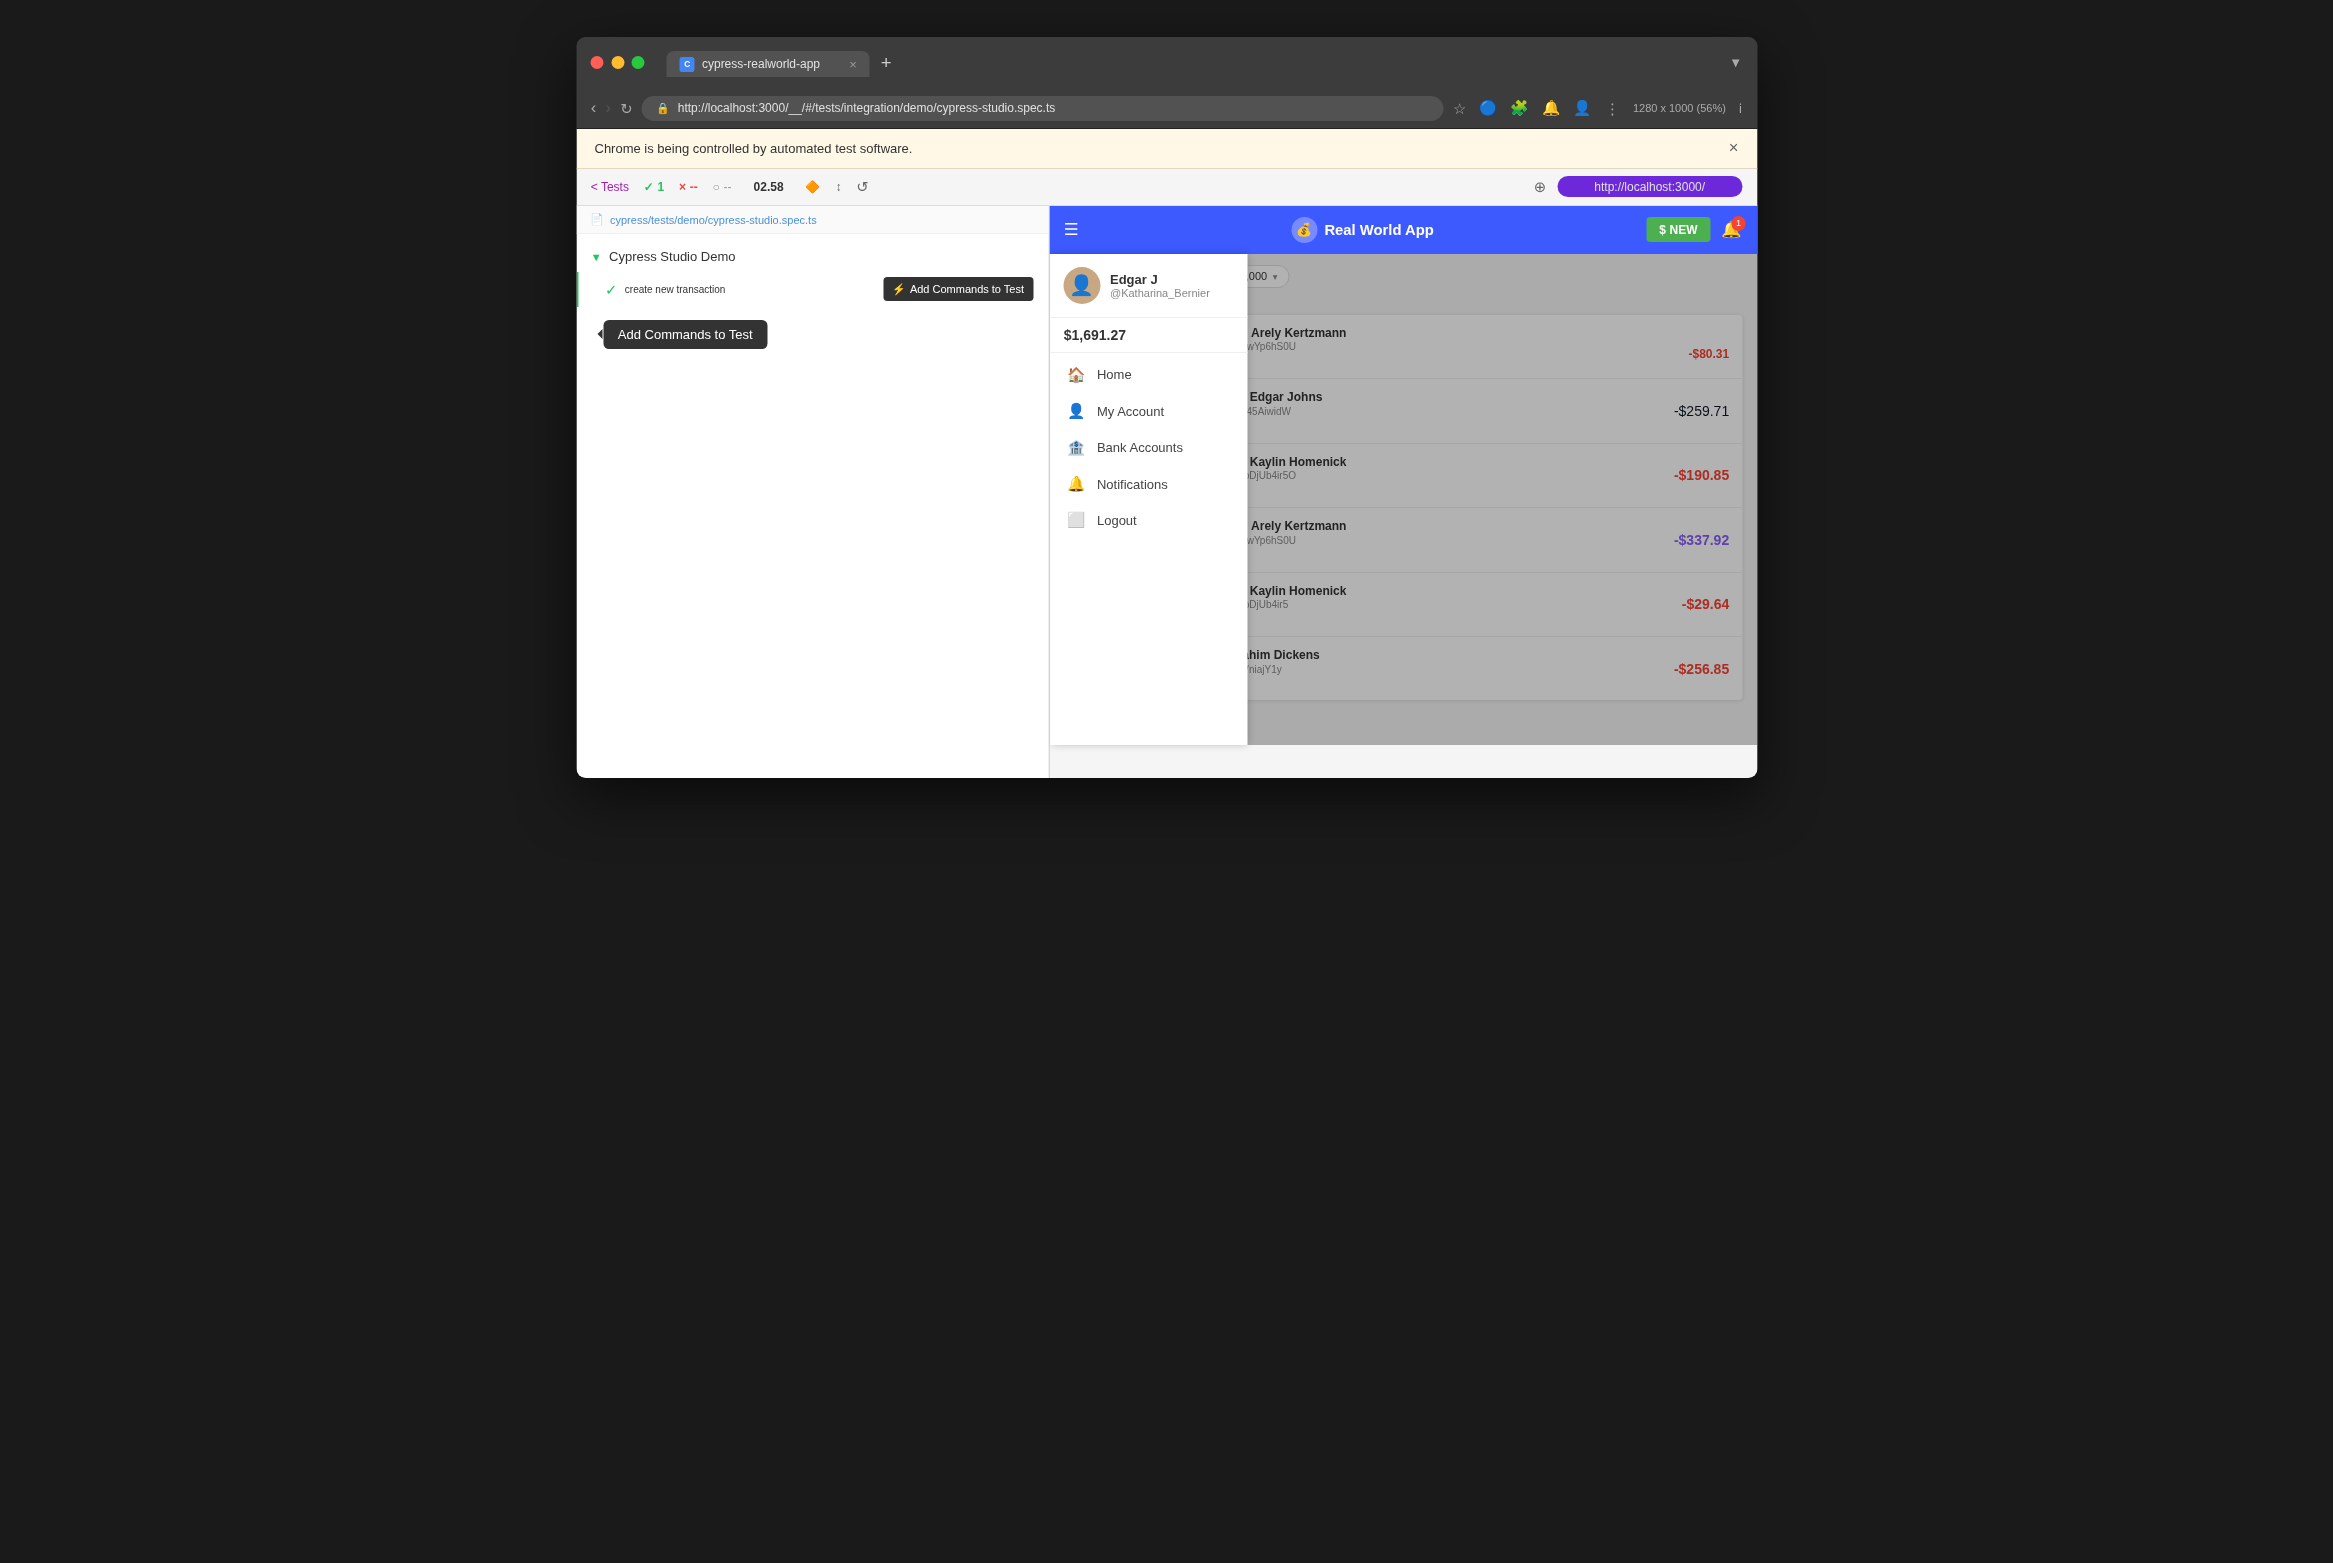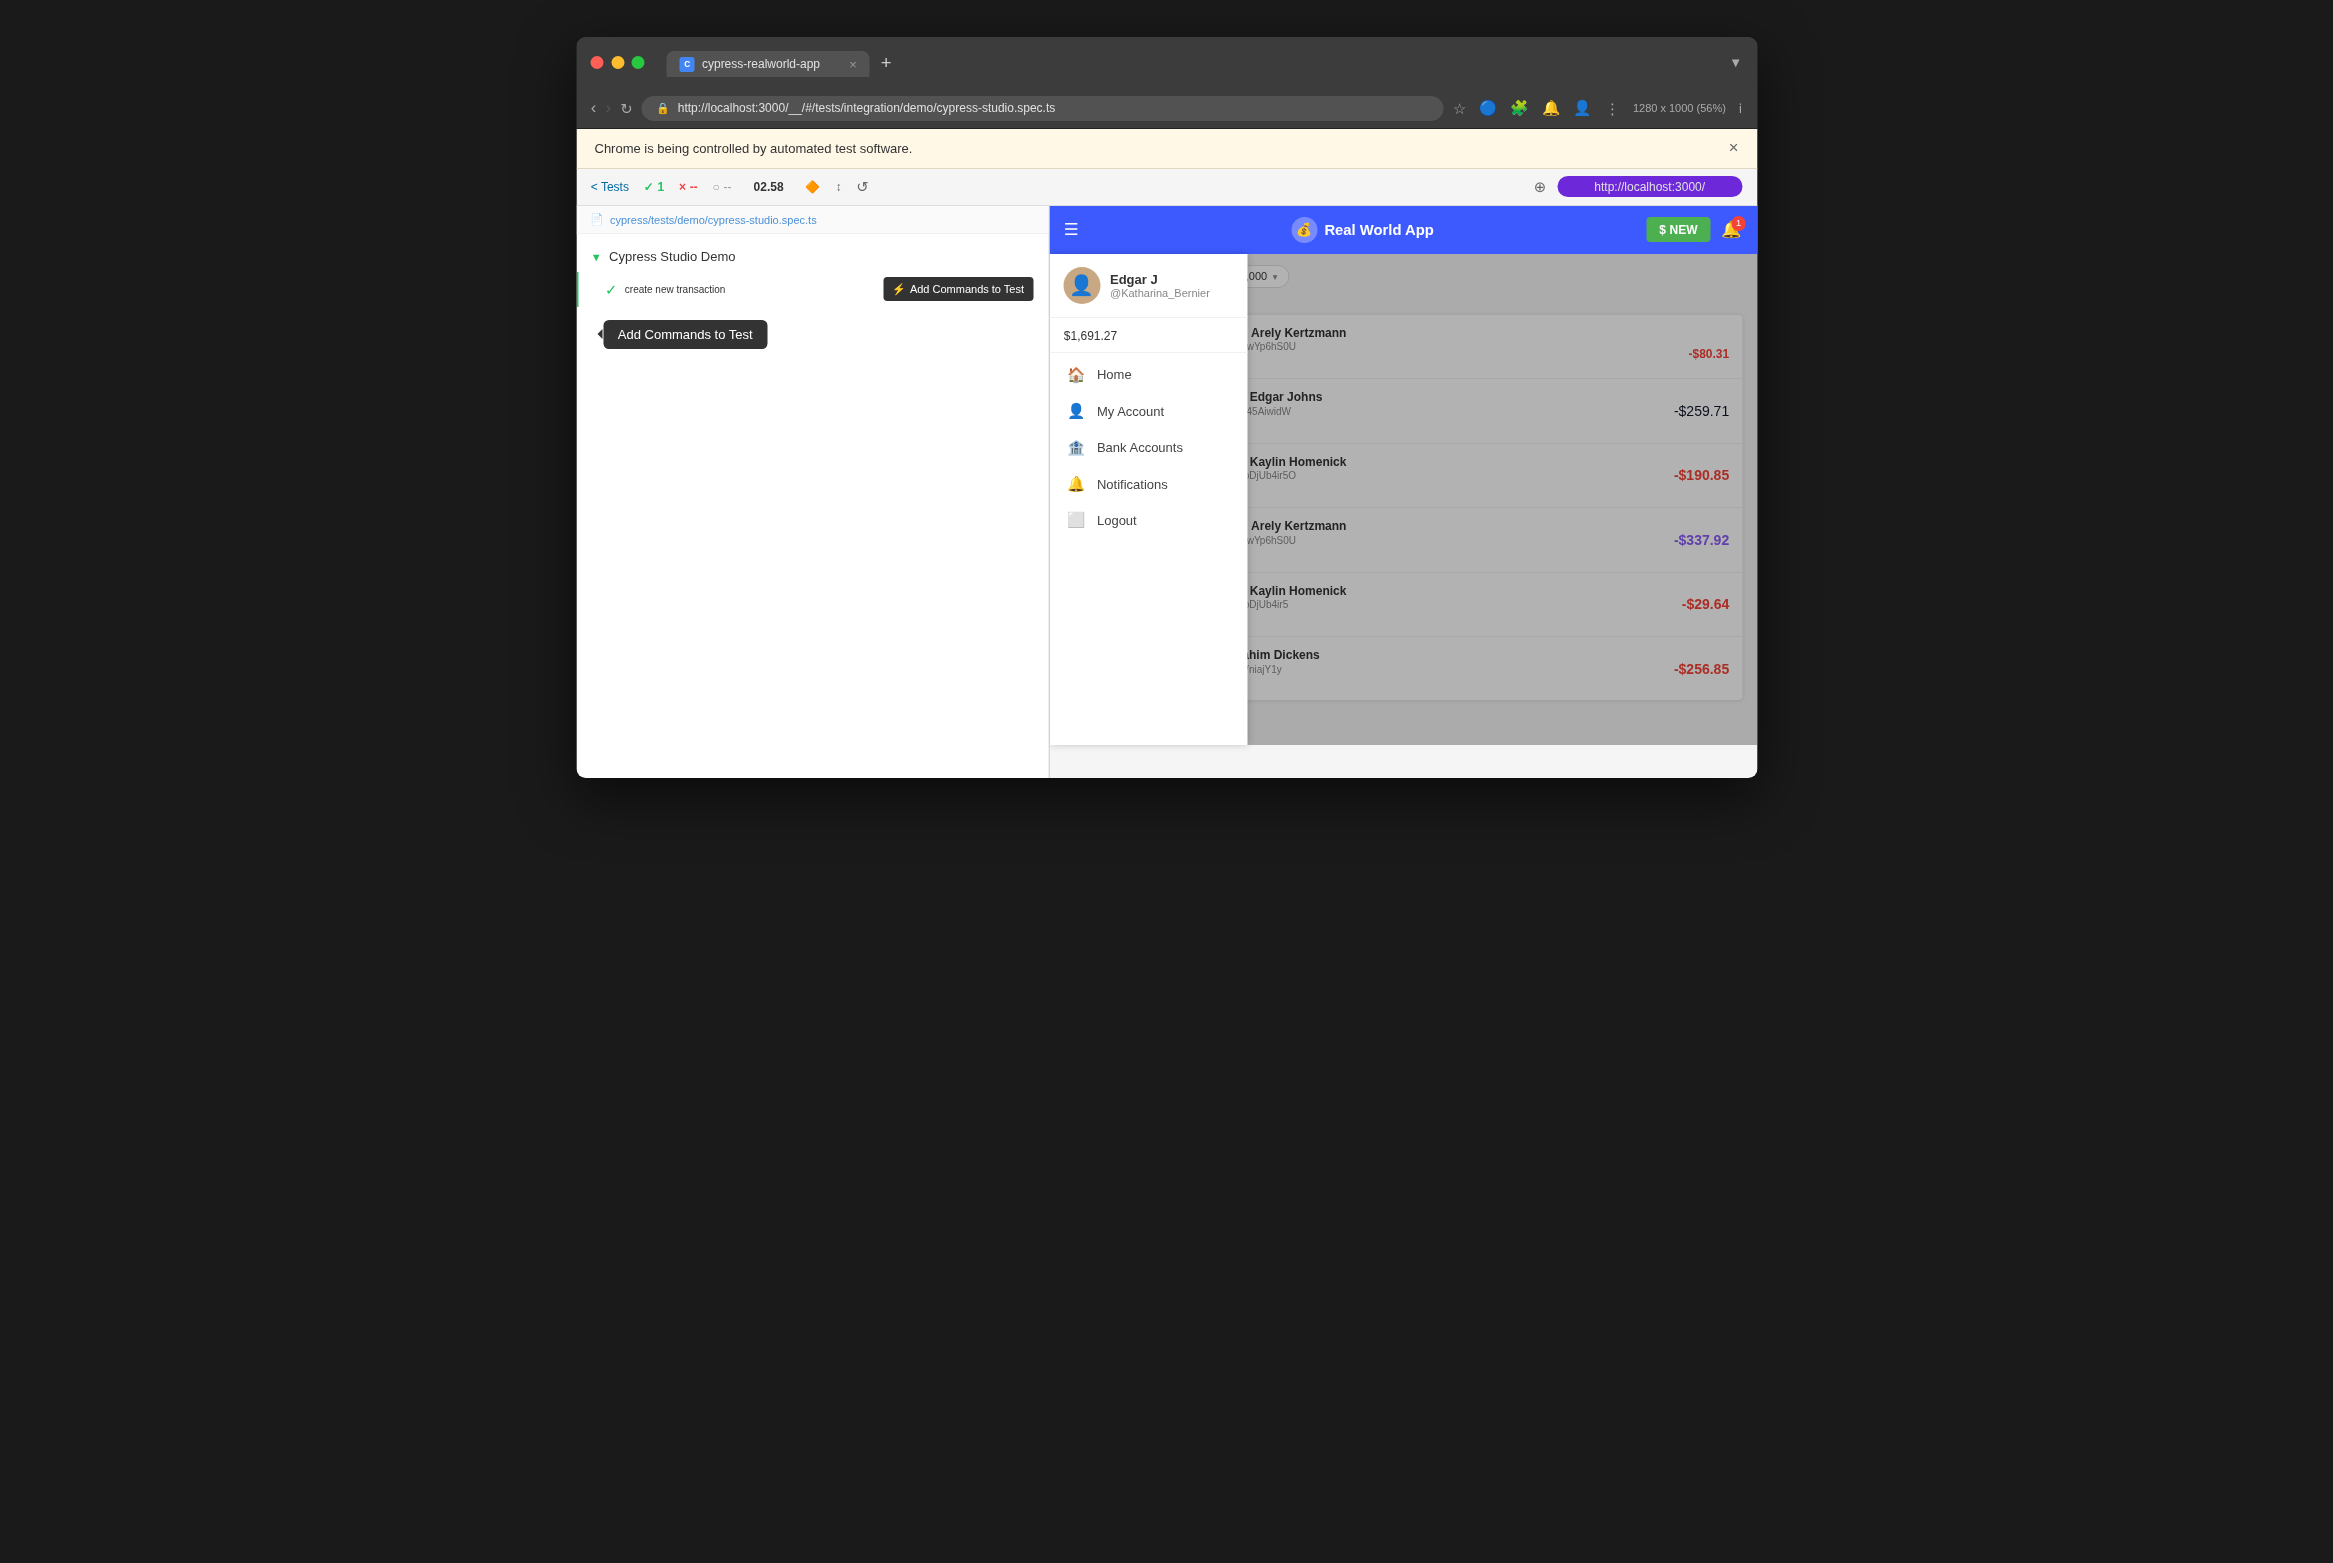--- a/index.html
+++ b/index.html
@@ -60,21 +60,21 @@
         <span style="color: #aaa; font-size: 13px; cursor: pointer;">ℹ</span>
       </div>
     </div>
 
     <div style="background: #fff8e7; padding: 9.2px 18.5px; display: flex; align-items: center; justify-content: space-between; font-size: 13px; color: #333; border-bottom: 0.9px solid #e0d8c0;">
       <span>Chrome is being controlled by automated test software.</span>
       <button style="background: none; border: none; font-size: 16.6px; cursor: pointer; color: #666;">×</button>
     </div>
 
     <div style="background: #f5f5f5; padding: 7.4px 14.8px; display: flex; align-items: center; gap: 14.8px; border-bottom: 0.9px solid #ddd; font-size: 12px;">
-      <span style="color: #0369a1; cursor: pointer;">&lt; Tests</span>
+      <span style="color: #a21caf; cursor: pointer;">&lt; Tests</span>
       <span style="color: #22c55e; font-weight: 600; display: flex; align-items: center; gap: 3.7px;">
         <span style="color: #22c55e;">✓</span>
         <span>1</span>
       </span>
       <span style="color: #ef4444; font-weight: 600; display: flex; align-items: center; gap: 3.7px;">
         <span>×</span>
         <span>--</span>
       </span>
       <span style="color: #999; display: flex; align-items: center; gap: 3.7px;">
         <span>○</span>
@@ -156,21 +156,21 @@
 
             <div style="padding: 13px 14.8px; display: flex; align-items: center; gap: 9.2px; border-bottom: 0.9px solid #f0f0f0;">
               <div style="width: 37px; height: 37px; border-radius: 50%; background: #c8a882; flex-shrink: 0; overflow: hidden; display: flex; align-items: center; justify-content: center; font-size: 20px;">👤</div>
               <div>
                 <div style="font-weight: 600; font-size: 13px; color: #333;">Edgar J</div>
                 <div style="font-size: 11px; color: #888;">@Katharina_Bernier</div>
               </div>
             </div>
 
             <div style="padding: 9.2px 14.8px; border-bottom: 0.9px solid #f0f0f0;">
-              <span style="font-weight: 400; font-size: 12px; color: #333;">$1,691.27</span>
+              <span style="font-weight: 700; font-size: 14px; color: #333;">$1,691.27</span>
             </div>
 
             <div style="padding: 3.7px 0;">
               <div style="padding: 9.2px 18.5px; display: flex; align-items: center; gap: 11px; cursor: pointer; font-size: 13px; color: #444;">
                 <span style="font-size: 14.8px;">🏠</span>
                 <span>Home</span>
               </div>
               <div style="padding: 9.2px 18.5px; display: flex; align-items: center; gap: 11px; cursor: pointer; font-size: 13px; color: #444;">
                 <span style="font-size: 14.8px;">👤</span>
                 <span>My Account</span>

